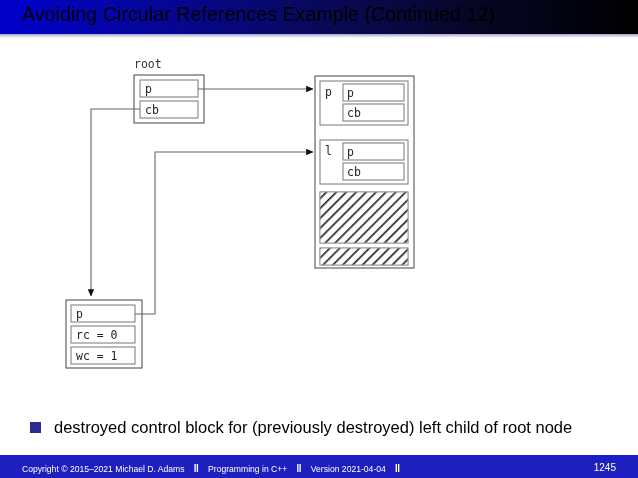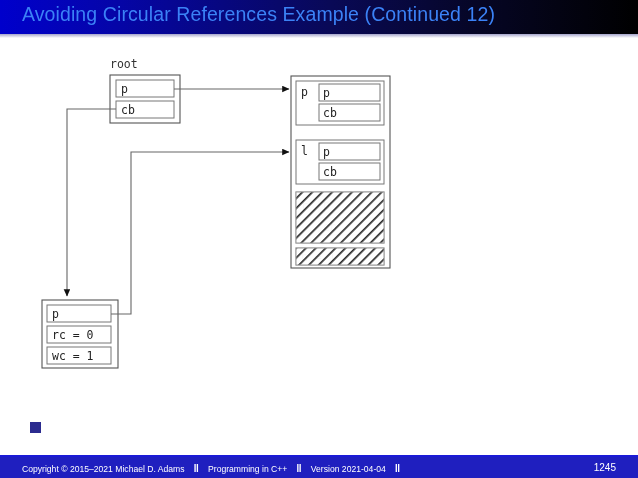--- a/index.html
+++ b/index.html
@@ -24,31 +24,31 @@
   }
   #title-bar-shadow {
     position: absolute;
     left: 0; top: 34px;
     width: 638px; height: 4px;
     background: linear-gradient(to bottom, rgba(90,90,160,0.55), rgba(255,255,255,0));
   }
   #slide-title {
     position: absolute;
     left: 22px; top: 3px;
-    color: #3b82f6;
+    color: #000000;
     font-size: 19.5px;
     letter-spacing: 0.1px;
     white-space: nowrap;
   }
 
   
   #diagram {
     position: absolute;
     left: 0; top: 38px;
-    width: 568px; height: 370px;
+    width: 568px; height: 370px; padding-left: 24px;
   }
   #diagram svg { display: block; }
 
   .mono-label {
     font-family: "DejaVu Sans Mono", "Liberation Mono", monospace;
   }
 
   
   #bullet-row {
     position: absolute;
@@ -189,20 +189,21 @@
 
     <path d="M116,71 L67,71 L67,258" marker-end="url(#arrow)"></path>
 
     <path d="M111,276 L131,276 L131,114 L289,114" marker-end="url(#arrow)"></path>
   </g>
 </svg>
 </div>
 
 <div id="bullet-row">
   <span id="bullet-square"></span>
+  <span id="bullet-text">destroyed control block for (previously destroyed) left child of root node</span>
 </div>
 
 <div id="footer-rule"></div>
 <div id="footer-bar">
   <div id="footer-left">
     <span>Copyright © 2015–2021 Michael D. Adams</span>
     <span class="footer-sep">‖</span>
     <span>Programming in C++</span>
     <span class="footer-sep">‖</span>
     <span>Version 2021-04-04</span>

